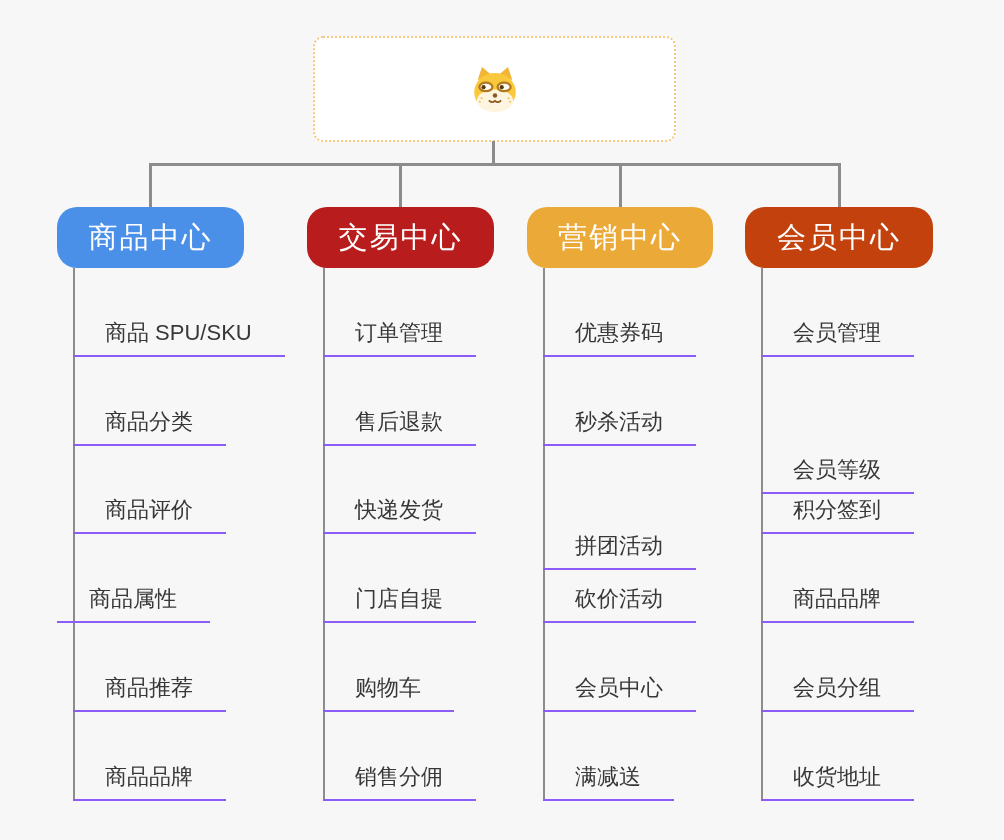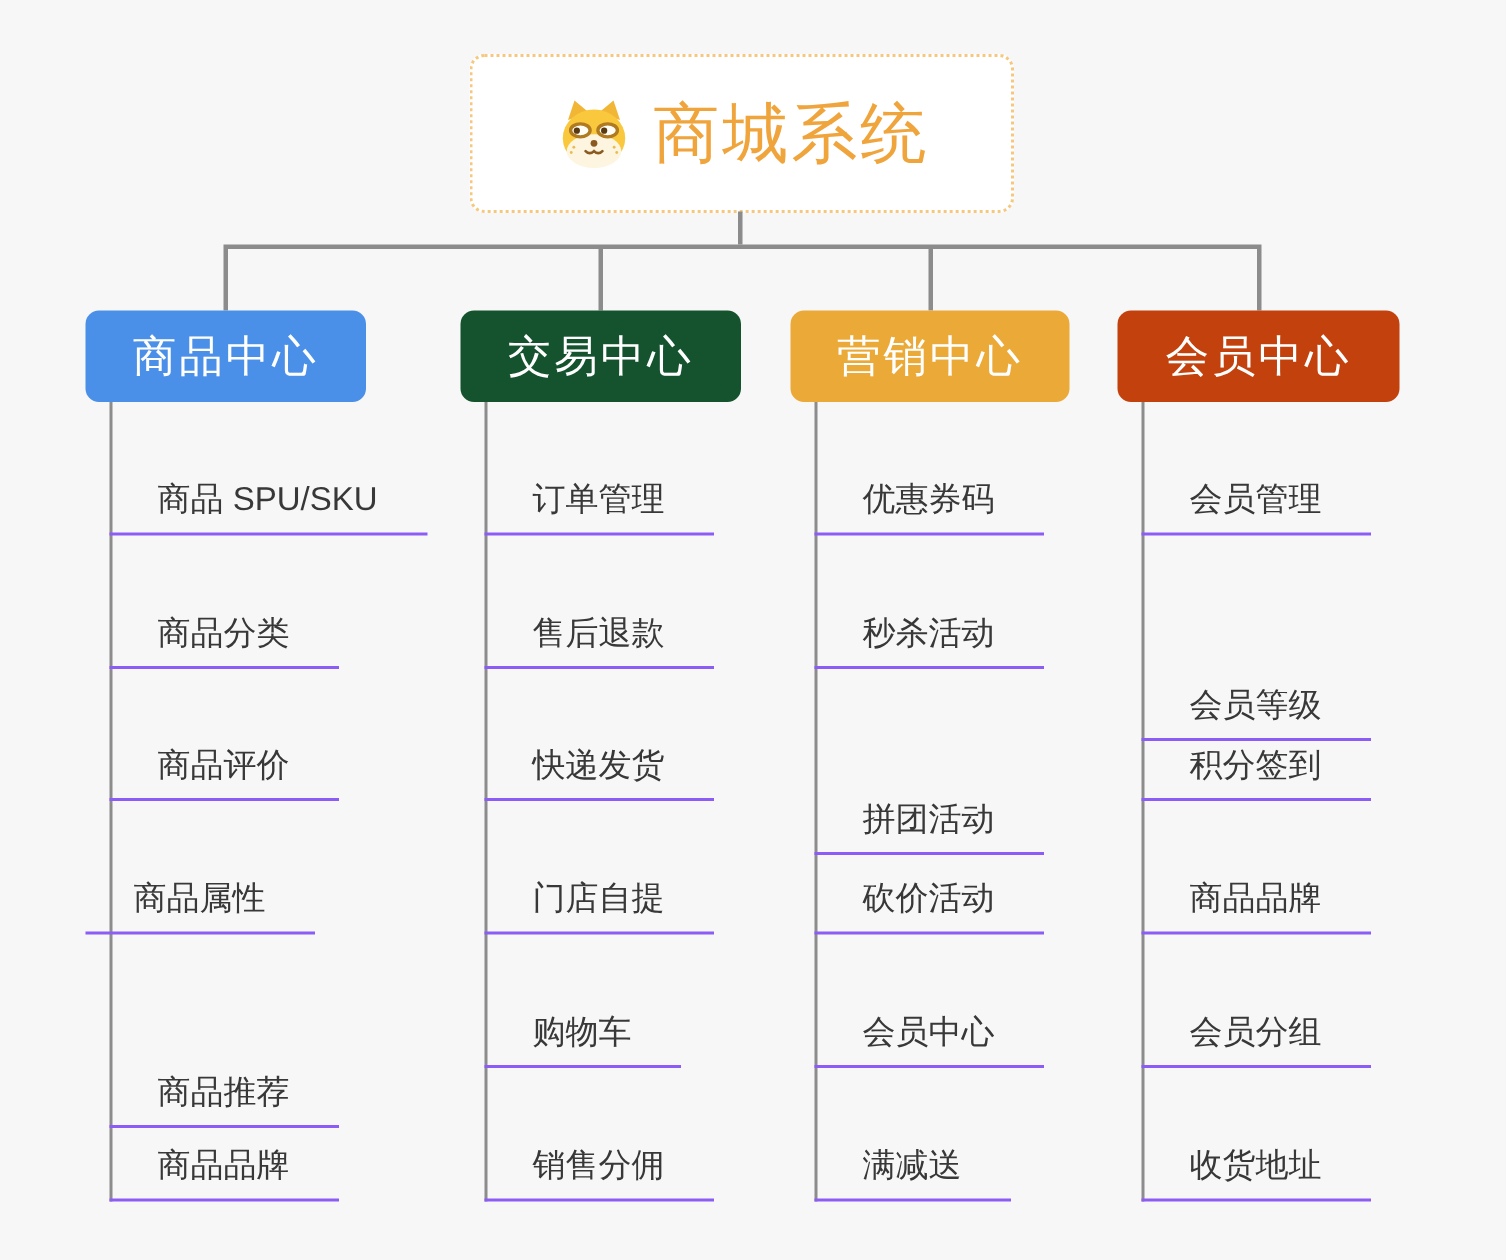--- a/index.html
+++ b/index.html
@@ -18,21 +18,21 @@
     box-sizing:border-box;
     display:flex;align-items:center;justify-content:center;gap:14px;
   }
   .root-title{font-size:44px;letter-spacing:2px;}
 
   
   .line{position:absolute;background:#8c8c8c;}
 
   
   .branch-header{
-    position:absolute;top:207px;height:61px;border-radius:9px;
+    position:absolute;top:207px;height:61px;border-radius:20px;
     display:flex;align-items:center;justify-content:center;
     color:#ffffff;font-size:29px;letter-spacing:2px;
   }
 
   
   .branch-item{
     position:absolute;box-sizing:border-box;height:44px;
     display:flex;align-items:flex-end;
     padding:0 33px 7px 32px;white-space:nowrap;
     border-bottom:2px solid #8b5cf6;
@@ -56,21 +56,20 @@
         <circle cx="16.8" cy="25.3" r="2.4" fill="#5a3a10"></circle>
         <circle cx="37.8" cy="25.3" r="2.4" fill="#5a3a10"></circle>
         <circle cx="30" cy="35" r="2.6" fill="#8a5a20"></circle>
         <path d="M23.5,41 Q26.7,44.2 30,41 Q33.3,44.2 36.5,41" fill="none" stroke="#8a5a20" stroke-width="2" stroke-linecap="round"></path>
         <circle cx="14.5" cy="38" r="1.1" fill="#e9bd52"></circle>
         <circle cx="12.5" cy="42" r="1.1" fill="#e9bd52"></circle>
         <circle cx="45.5" cy="38" r="1.1" fill="#e9bd52"></circle>
         <circle cx="47.5" cy="42" r="1.1" fill="#e9bd52"></circle>
       </svg>
     </span>
-    <span class="root-title" style="color: rgb(240, 164, 60);">商城系统</span>
   </div>
 
   <div id="connectors">
       <div class="line" style="left: 491.5px; top: 141px; width: 3px; height: 22px; background: rgb(140, 140, 140);"></div>
       <div class="line" style="left: 149px; top: 163px; width: 691.5px; height: 3px; background: rgb(140, 140, 140);"></div>
       <div class="line" style="left: 149px; top: 166px; width: 3px; height: 41px; background: rgb(140, 140, 140);"></div>
       <div class="line" style="left: 399px; top: 166px; width: 3px; height: 41px; background: rgb(140, 140, 140);"></div>
       <div class="line" style="left: 618.5px; top: 166px; width: 3px; height: 41px; background: rgb(140, 140, 140);"></div>
       <div class="line" style="left: 837.5px; top: 166px; width: 3px; height: 41px; background: rgb(140, 140, 140);"></div>
       <div class="line" style="left: 73px; top: 268px; width: 2px; height: 533px; background: rgb(140, 140, 140);"></div>
@@ -88,27 +87,27 @@
   </div>
       <div class="branch-item" style="left: 73px; top: 402px;">
     <span>商品分类</span>
   </div>
       <div class="branch-item" style="left: 73px; top: 490px;">
     <span>商品评价</span>
   </div>
       <div class="branch-item" style="left: 57px; top: 579px;">
     <span>商品属性</span>
   </div>
-      <div class="branch-item" style="left: 73px; top: 668px; margin-top: 40px;">
+      <div class="branch-item" style="left: 73px; top: 668px;">
     <span>商品推荐</span>
   </div>
       <div class="branch-item" style="left: 73px; top: 757px;">
     <span>商品品牌</span>
   </div>
-      <div class="branch-header" style="left: 307px; width: 187px; background: #14532d;">
+      <div class="branch-header" style="left: 307px; width: 187px; background: #b91c1c;">
     <span class="branch-label">交易中心</span>
   </div>
       <div class="branch-item" style="left: 323px; top: 313px;">
     <span>订单管理</span>
   </div>
       <div class="branch-item" style="left: 323px; top: 402px;">
     <span>售后退款</span>
   </div>
       <div class="branch-item" style="left: 323px; top: 490px;">
     <span>快递发货</span>

